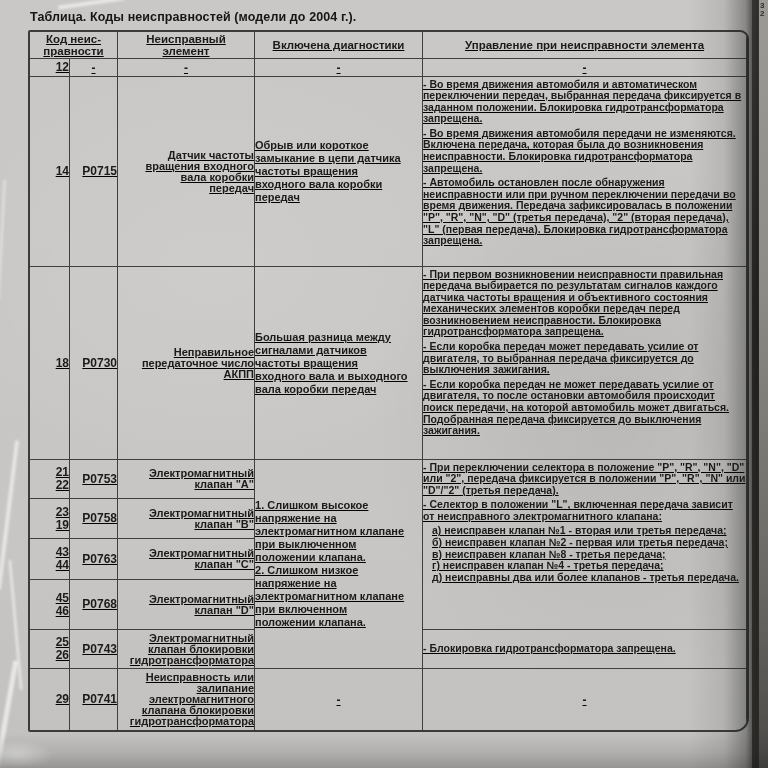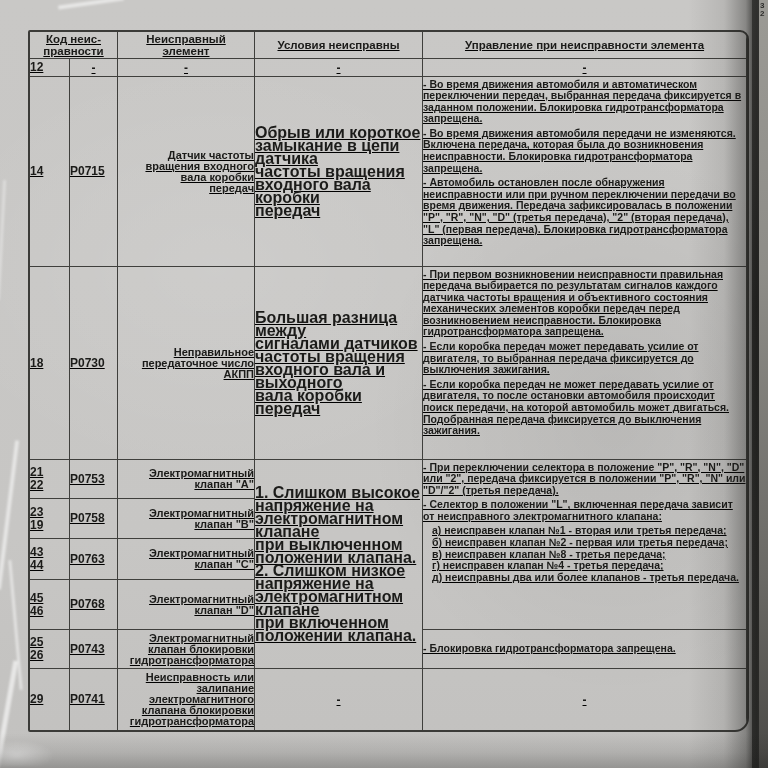--- a/index.html
+++ b/index.html
@@ -33,24 +33,24 @@
   }
   table.t td{
     border:1px solid #3f3f3c;
     color:#1b1b19;
     font-weight:bold;
     vertical-align:middle;
     padding:0;
     overflow:hidden;
   }
   td.hdr{font-size:11.5px;line-height:12.5px;text-align:center;white-space:pre-line;}
-  td.code{font-size:12px;line-height:13px;text-align:left;white-space:pre-line;}
+  td.code{font-size:12px;line-height:13px;text-align:right;white-space:pre-line;}
   td.dash{text-align:center;font-size:12px;}
   td.elem{font-size:11px;line-height:11px;padding-left:8px;white-space:pre-line;text-align:right;}
-  td.cond{font-size:16px;line-height:13px;padding-left:7px;white-space:pre-line;margin-top:16px;}
+  td.cond{font-size:11px;line-height:13px;padding-left:7px;white-space:pre-line;margin-top:16px;}
   td.ctl{font-size:10.5px;line-height:11.6px;vertical-align:top;padding:2px 3px 0 5px;}
   td.ctlmid{font-size:10.5px;line-height:11.6px;padding-left:5px;}
   .para{margin:0 0 3px 0;}
   .subitem{margin-left:9px;}
   .clip190{height:186px;overflow:hidden;}
   .clip193{height:189px;overflow:hidden;}
   .clip170{height:166px;overflow:hidden;}
   
   .edge-right{
     position:absolute;top:0;right:0;width:80px;height:768px;pointer-events:none;
@@ -85,37 +85,38 @@
   .cr3{left:4px;top:660px;width:5px;height:108px;background:rgba(255,255,255,0.6);transform:rotate(10deg);}
   .cr4{left:58px;top:1px;width:66px;height:4px;background:rgba(255,255,255,0.55);transform:rotate(-8deg);}
   .cr5{left:0px;top:740px;width:55px;height:26px;background:radial-gradient(ellipse at 30% 60%,rgba(255,255,255,0.55),transparent 70%);}
   .cr6{left:0px;top:180px;width:3px;height:120px;background:rgba(255,255,255,0.35);transform:rotate(3deg);}
 </style>
 </head>
 <body>
 
 <div class="page">
 
+  <div class="doc-title">Таблица. Коды неисправностей (модели до 2004 г.).</div>
 
   <div class="tblwrap">
     <table class="t">
       <colgroup>
         <col style="width:40px">
           <col style="width:48px">
           <col style="width:137px">
           <col style="width:168px">
           <col style="width:324px">
       </colgroup>
       <tbody>
           <tr style="height:27px">
         <td class="hdr" colspan="2">Код неис-
 правности</td>
         <td class="hdr">Неисправный
 элемент</td>
-        <td class="hdr">Условия неисправны</td>
+        <td class="hdr">Включена диагностики</td>
         <td class="hdr">Управление при неисправности элемента</td>
       </tr>
 
       <tr style="height:18px">
         <td class="code">12</td>
         <td class="dash">-</td>
         <td class="dash">-</td>
         <td class="dash">-</td>
         <td class="dash">-</td>
       </tr>

